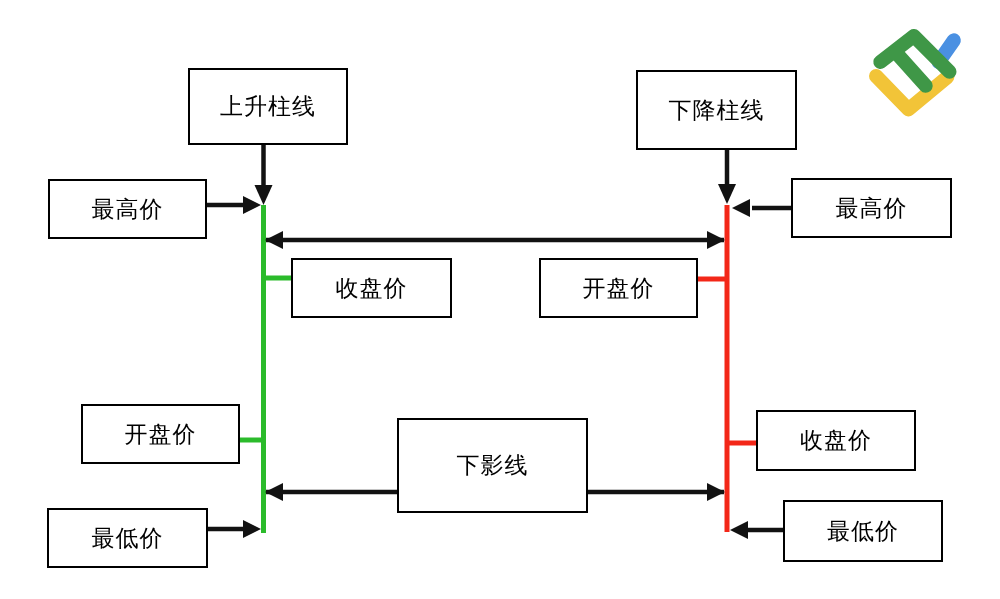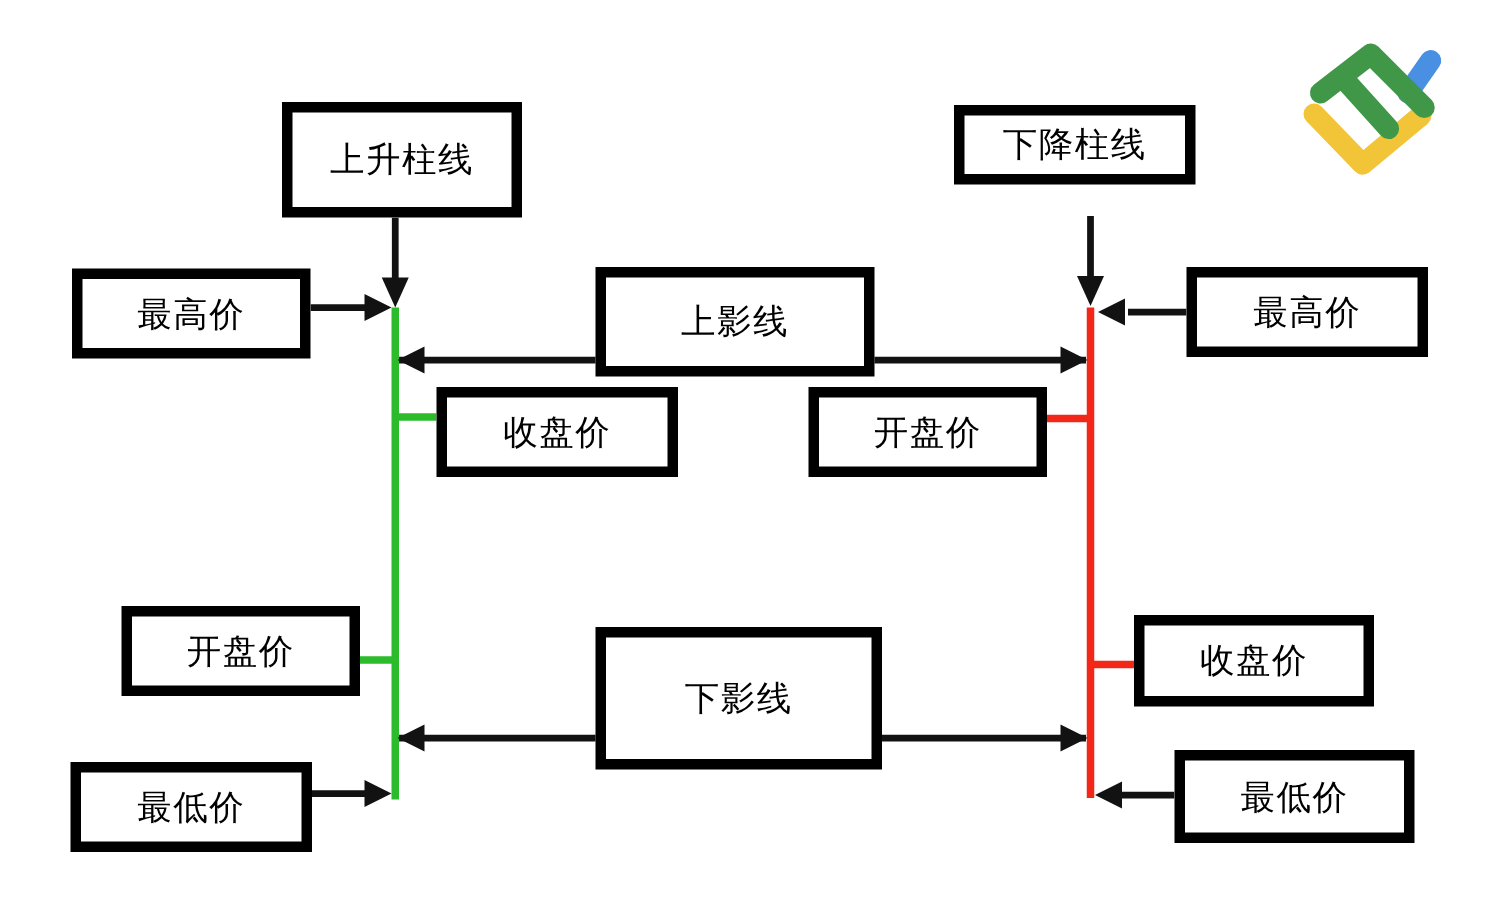--- a/index.html
+++ b/index.html
@@ -8,21 +8,21 @@
     width:1000px;height:599px;
     background:#fff;
     font-family:"Liberation Sans", sans-serif;
     overflow:hidden;
   }
   .lines-svg{position:absolute;left:0;top:0;z-index:1;}
   .box{
     position:absolute;
     box-sizing:border-box;
     background:#fff;
-    border:7px solid #000000;
+    border:2px solid #000000;
     display:flex;align-items:center;justify-content:center;
     z-index:2;
     color:#000;
     font-size:23px;
     letter-spacing:1px;
     white-space:nowrap;
   }
   .logo-svg{position:absolute;left:862px;top:22px;z-index:3;}
 </style>
 </head>
@@ -62,35 +62,32 @@
       <polygon points="707,231 707,249 725,240"></polygon>
       <polygon points="283,483 283,501 265,492"></polygon>
       <polygon points="707,483 707,501 725,492"></polygon>
     </g>
   </svg>
 
   <div class="box" style="left:188px;top:68px;width:160px;height:77px">
     <span>上升柱线</span>
   </div>
 
-  <div class="box" style="left:636px;top:70px;width:161px;height:53px">
+  <div class="box" style="left:636px;top:70px;width:161px;height:80px">
     <span>下降柱线</span>
   </div>
 
   <div class="box" style="left:48px;top:179px;width:159px;height:60px">
     <span>最高价</span>
   </div>
 
   <div class="box" style="left:791px;top:178px;width:161px;height:60px">
     <span>最高价</span>
   </div>
 
-  <div class="box" style="left:397px;top:178px;width:186px;height:73px">
-    <span>上影线</span>
-  </div>
 
   <div class="box" style="left:291px;top:258px;width:161px;height:60px">
     <span>收盘价</span>
   </div>
 
   <div class="box" style="left:539px;top:258px;width:159px;height:60px">
     <span>开盘价</span>
   </div>
 
   <div class="box" style="left:81px;top:404px;width:159px;height:60px">

